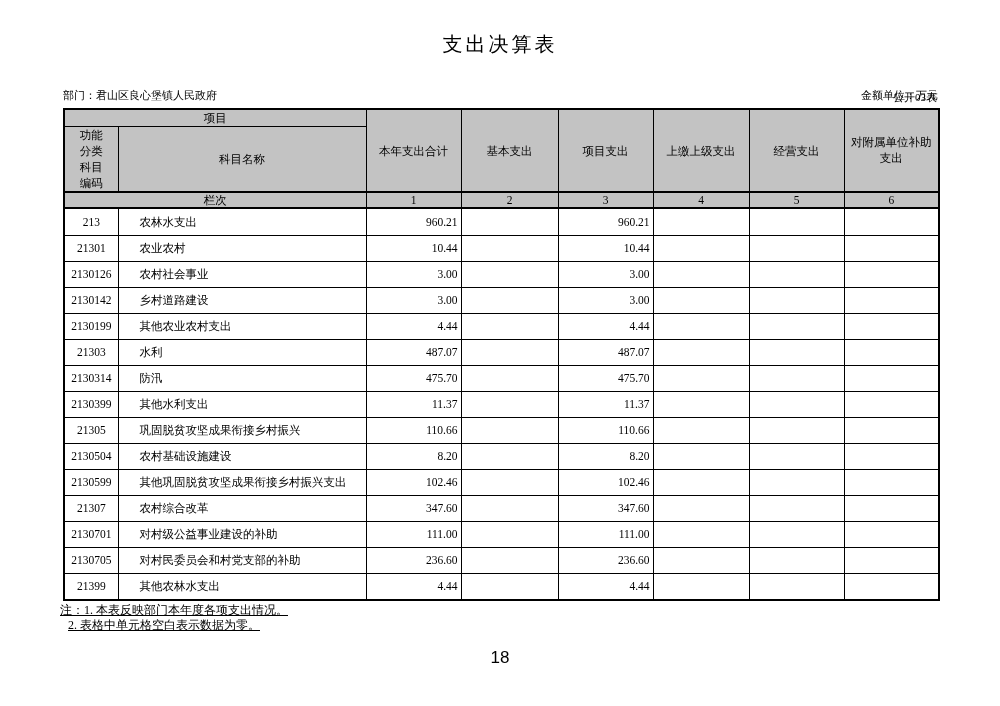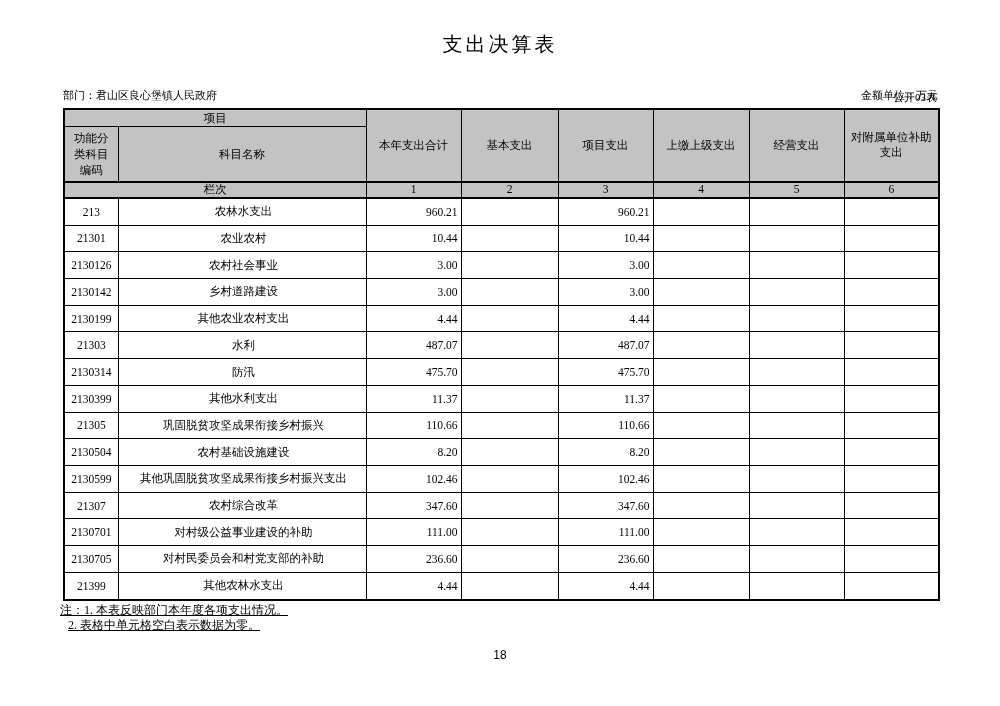--- a/index.html
+++ b/index.html
@@ -63,57 +63,57 @@
   }
   thead th {
     background: var(--header-bg);
     text-align: center;
     padding: 0 2px;
     line-height: 1.4;
   }
   tr.row-project { height: 13px; margin-left: 24px; }
   tr.row-project th { font-size: 11.5px; }
   tr.row-labels { height: 55px; }
-  th.h-code { word-break: break-all; padding: 0 4px; }
+  th.h-code { word-break: break-all; padding: 0 12px; }
   .narrow-label {
     display: inline-block;
     max-width: 84px;
     word-break: break-all;
     line-height: 1.35;
   }
   tr.row-lanci { height: 16px; }
   tr.row-lanci th {
     border-top: 2px solid var(--border-color);
     border-bottom: 2px solid var(--border-color);
     line-height: 1.1;
   }
   tbody td {
     background: #ffffff;
     border-top: 2px solid var(--border-color);
     border-bottom: 2px solid var(--border-color);
   }
   td.col-code { text-align: center; }
-  td.col-name { text-align: center; padding-left: 3px; }
+  td.col-name { text-align: left; padding-left: 21px; }
   td.num { text-align: right; padding-right: 3px; }
   .notes {
     position: absolute;
     top: 603px;
     left: 60px;
     font-size: 12px;
     line-height: 15px;
     text-decoration: underline;
   }
   .notes .note-2 { margin-left: 8px; }
   .page-number {
     position: absolute;
     top: 648px;
     left: 0;
     width: 100%;
     text-align: center;
-    font-size: 12px;
+    font-size: 17px;
     font-family: "Liberation Sans", "DejaVu Sans", sans-serif;
   }
 </style>
 </head>
 <body>
 
 <div class="page">
 
   <div class="doc-title">支出决算表</div>
 

